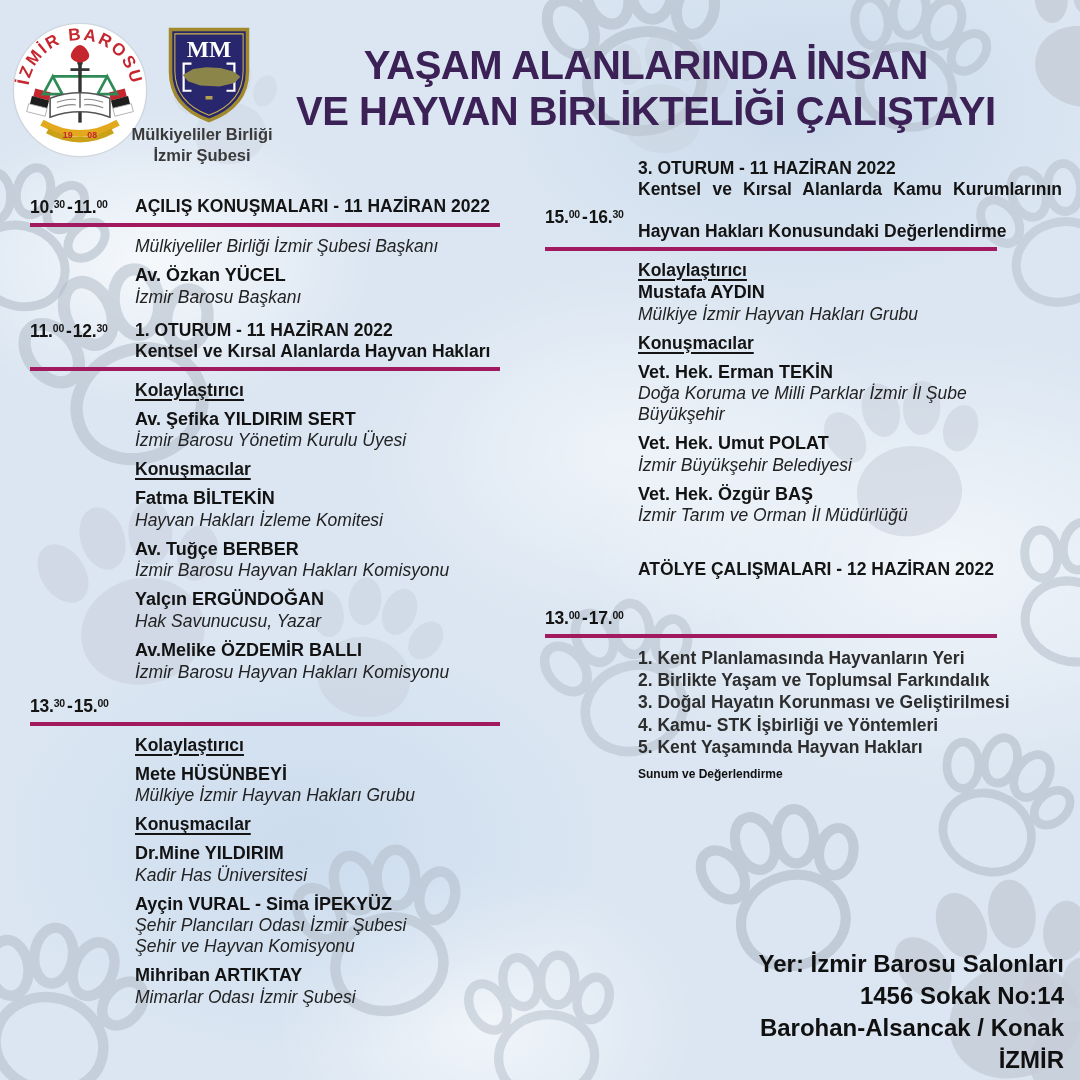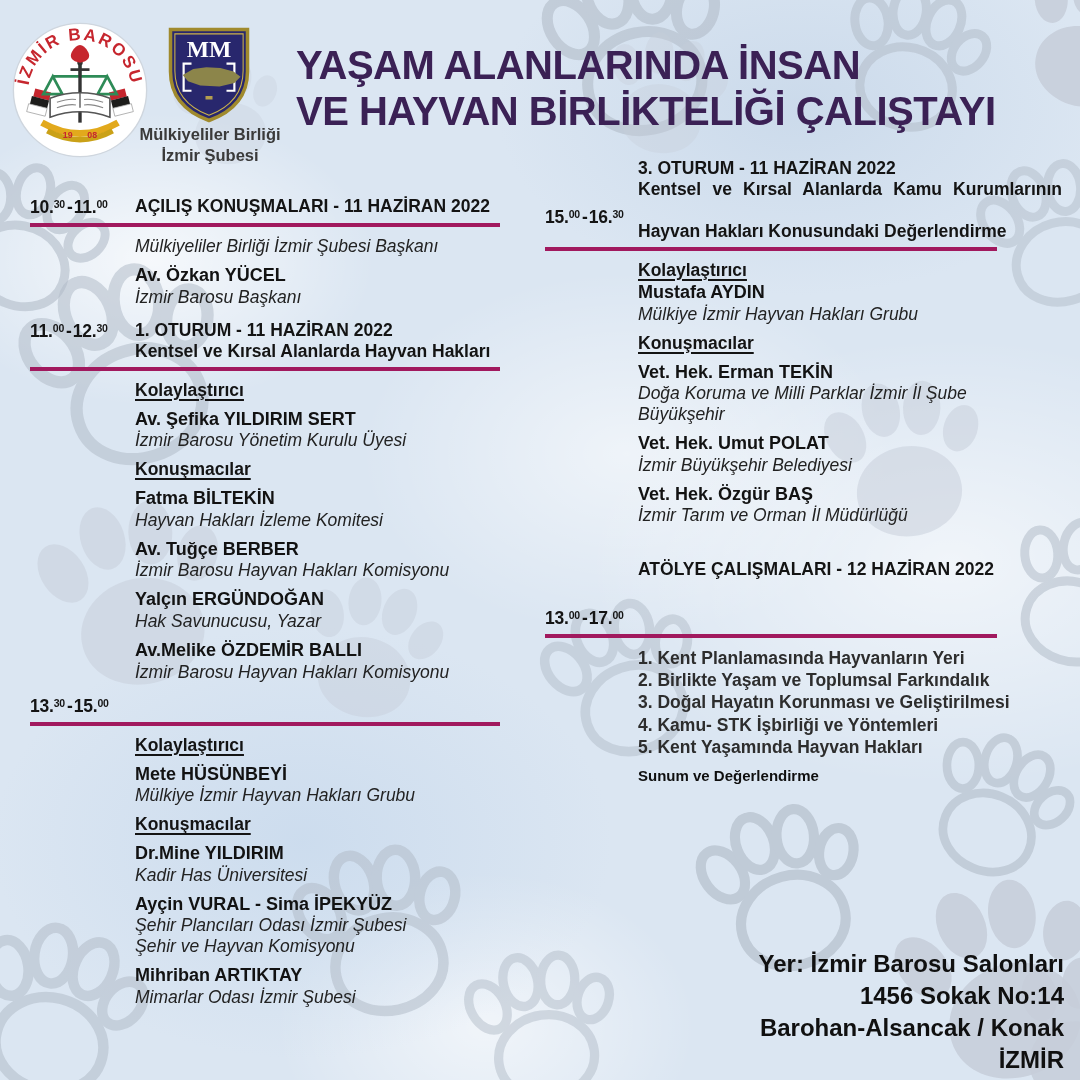--- a/index.html
+++ b/index.html
@@ -14,25 +14,25 @@
       radial-gradient(ellipse 380px 260px at 58% 42%, rgba(255,255,255,.55), transparent 70%),
       radial-gradient(ellipse 300px 220px at 45% 95%, rgba(255,255,255,.6), transparent 70%),
       #dbe6f2;
   }
   .paw{position:absolute;}
   .paw-o{fill:none; stroke:#b3bdc9; stroke-width:6px;}
   .paw-f{fill:#c7ceda; stroke:none;}
 
   .logo-barosu{position:absolute; left:12px; top:22px; width:136px; height:136px;}
   .logo-mm{position:absolute; left:164px; top:26px; width:90px; height:98px;}
-  .mm-caption{position:absolute; left:112px; top:124px; width:196px; text-align:center;
+  .mm-caption{position:absolute; left:104px; top:124px; width:196px; text-align:center;
     font-size:16.5px; font-weight:bold; color:#3a3a3a; line-height:1.25;}
 
   .title{position:absolute; left:296px; top:42px; margin:0;
-    font-size:40px; font-weight:bold; color:#3b2155; line-height:1.16; letter-spacing:-0.5px;}
+    font-size:40px; font-weight:bold; color:#3b2155; line-height:1.16; letter-spacing:-0.5px;text-align:center;}
 
   .col{position:absolute;}
   .col-left{left:30px; top:196px; width:470px;}
   .col-right{left:545px; top:158px; width:517px;}
 
   .session{margin-bottom:12px;}
   .col-right .session{margin-bottom:33px;}
   .s-row{display:flex; align-items:flex-start;}
   .s-time{flex:0 0 105px; width:105px; font-weight:bold; font-size:17.5px; color:#141414;
     padding-top:1px; letter-spacing:-0.2px; white-space:nowrap;}
@@ -49,21 +49,21 @@
   .s-body{padding-left:105px;}
   .col-right .s-body{padding-left:93px;}
 
   .blk-label{font-size:17.5px; font-weight:bold; color:#141414; margin:0 0 8px;
     text-decoration:underline; text-underline-offset:3px; text-decoration-thickness:1.5px;}
   .blk-label.tight{margin-bottom:1px;}
   .person{margin-bottom:8px;}
   .p-name{font-size:18px; font-weight:bold; color:#121212; line-height:1.2;}
   .p-aff{font-size:17.5px; font-style:italic; color:#222; line-height:1.2;}
   .w-list .list-line{font-size:17.5px; font-weight:bold; color:#2d2d2d; line-height:1.26;}
-  .blk-bold{font-size:15px; font-weight:bold; color:#0f0f0f; margin-top:9px;}
+  .blk-bold{font-size:12px; font-weight:bold; color:#0f0f0f; margin-top:9px;}
 
   .venue{position:absolute; right:16px; bottom:4px; text-align:right;
     font-size:24px; font-weight:bold; color:#101010; line-height:1.33;}
 </style>
 </head>
 <body>
 
 <div class="poster">
 
   <svg width="0" height="0" style="position:absolute" aria-hidden="true">

